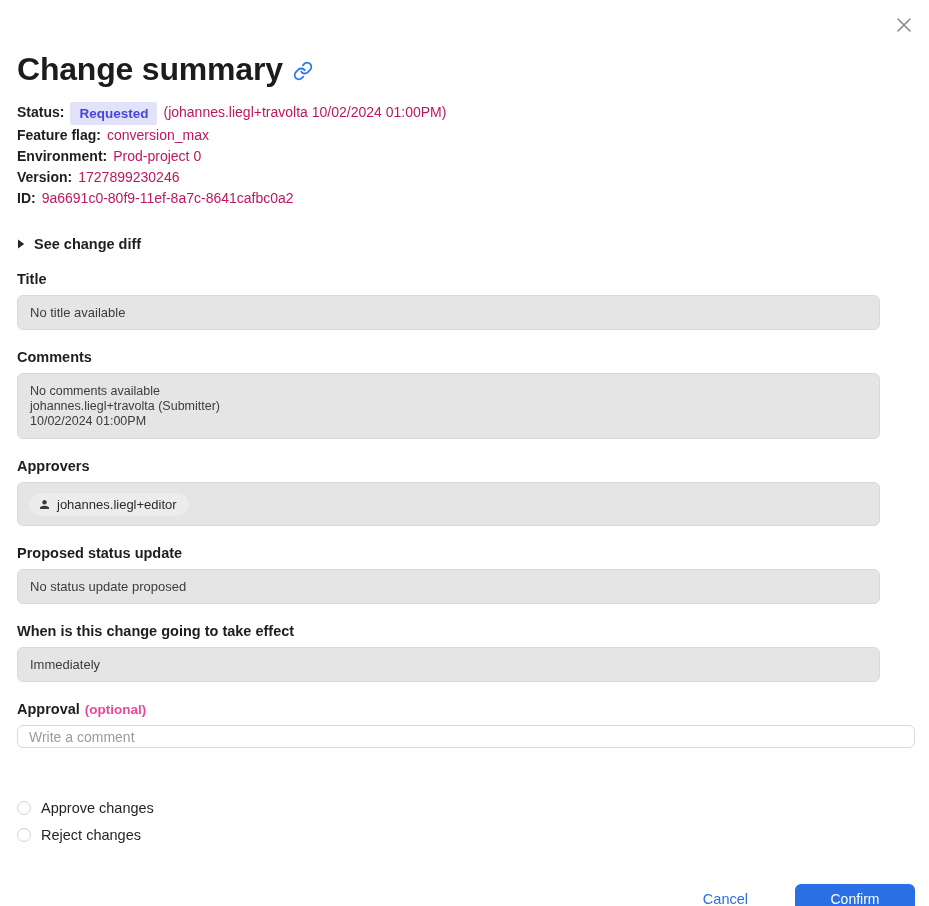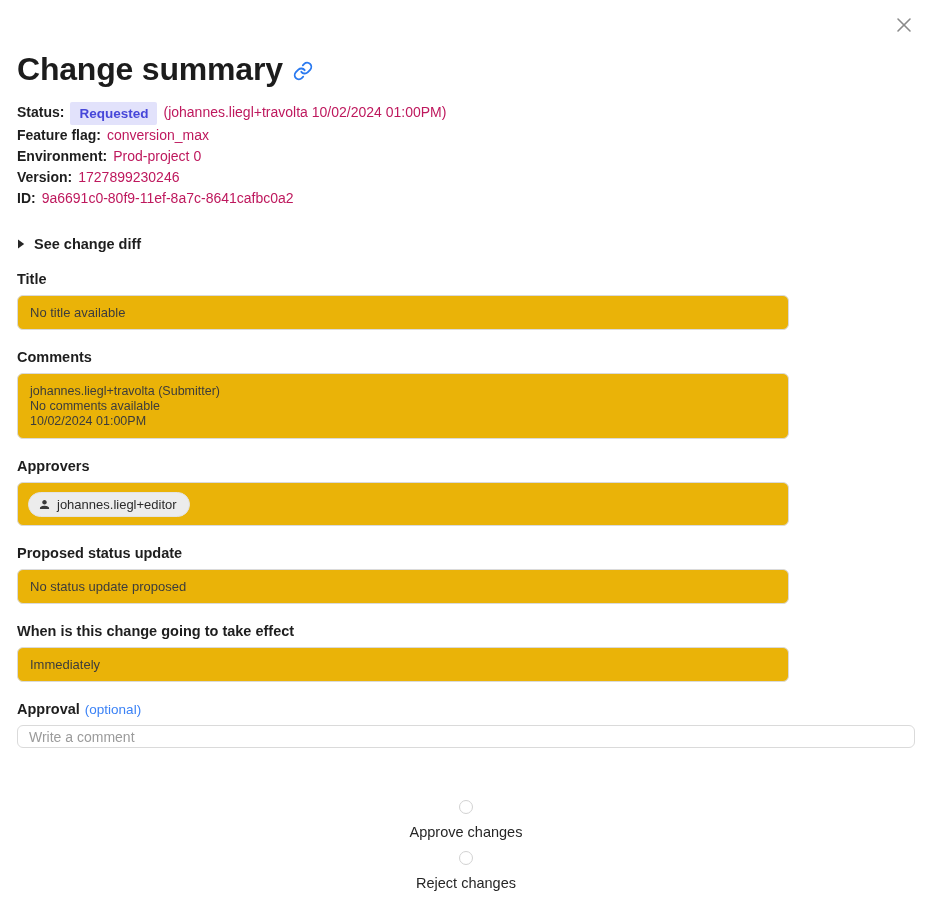--- a/index.html
+++ b/index.html
@@ -50,47 +50,47 @@
     display:flex;align-items:center;gap:9px;
     font-size:14.5px;font-weight:700;color:#1e1e1e;
     cursor:pointer;width:max-content;
   }
   .section{margin-top:19px;}
   .section-label{
     font-size:14.5px;font-weight:700;color:#1e1e1e;
     margin-bottom:8px;
     display:flex;align-items:baseline;gap:5px;
   }
-  .optional-note{font-weight:400;color:#3b82f6;font-size:13.5px;}
+  .optional-note{font-weight:700;color:#ec4899;font-size:13.5px;}
   .field-box{
-    border:1px solid #dadada;border-radius:6px;background:#eab308;
+    border:1px solid #dadada;border-radius:6px;background:#e5e5e5;
     padding:10px 12px;
     font-size:13px;color:#3c3c3c;
-    width:772px;
+    width:863px;
   }
   .field-box.single{height:35px;display:flex;align-items:center;}
   .comments-box{line-height:15px;font-size:12.5px;height:66px;}
   .approvers-box{height:44px;display:flex;align-items:center;padding:0 10px;}
   .chip{
     background:#ececec;border:1px solid #e3e3e3;border-radius:13px;
     padding:4px 12px 4px 9px;
     display:inline-flex;align-items:center;gap:6px;
     font-size:13px;color:#2b2b2b;
   }
   .chip .person{display:inline-flex;color:#3a3a3a;}
   .approval-input{
     width:898px;height:23px;
     border:1px solid #dadada;border-radius:6px;
     padding:0 11px;font-size:14px;color:#3c3c3c;
     font-family:"Liberation Sans","DejaVu Sans",sans-serif;
     outline:none;
   }
   .approval-input::placeholder{color:#9b9b9b;opacity:1;}
   .radios{margin-top:52px;display:flex;flex-direction:column;gap:11px;}
-  .radio-row{display:flex;align-items:center;gap:10px;cursor:pointer;flex-direction:column;}
+  .radio-row{display:flex;align-items:center;gap:10px;cursor:pointer;}
   .radio-circle{
     width:14px;height:14px;border-radius:50%;
     border:1px solid #d2d2d2;background:#fff;flex:0 0 auto;
   }
   .radio-label{font-size:14.5px;color:#262626;}
   .footer{
     margin-top:41px;
     display:flex;align-items:center;justify-content:flex-end;gap:47px;
     padding-right:0;
   }
@@ -163,22 +163,22 @@
   <div class="section">
     <div class="section-label">Title</div>
     <div class="field-box single">
       <span>No title available</span>
     </div>
   </div>
 
   <div class="section">
     <div class="section-label">Comments</div>
     <div class="field-box comments-box">
+      <div>No comments available</div>
       <div>johannes.liegl+travolta (Submitter)</div>
-      <div>No comments available</div>
       <div>10/02/2024 01:00PM</div>
     </div>
   </div>
 
   <div class="section">
     <div class="section-label">Approvers</div>
     <div class="field-box approvers-box">
       <span class="chip">
         <span class="person">
           <svg width="13" height="13" viewBox="0 0 24 24" fill="currentColor">

